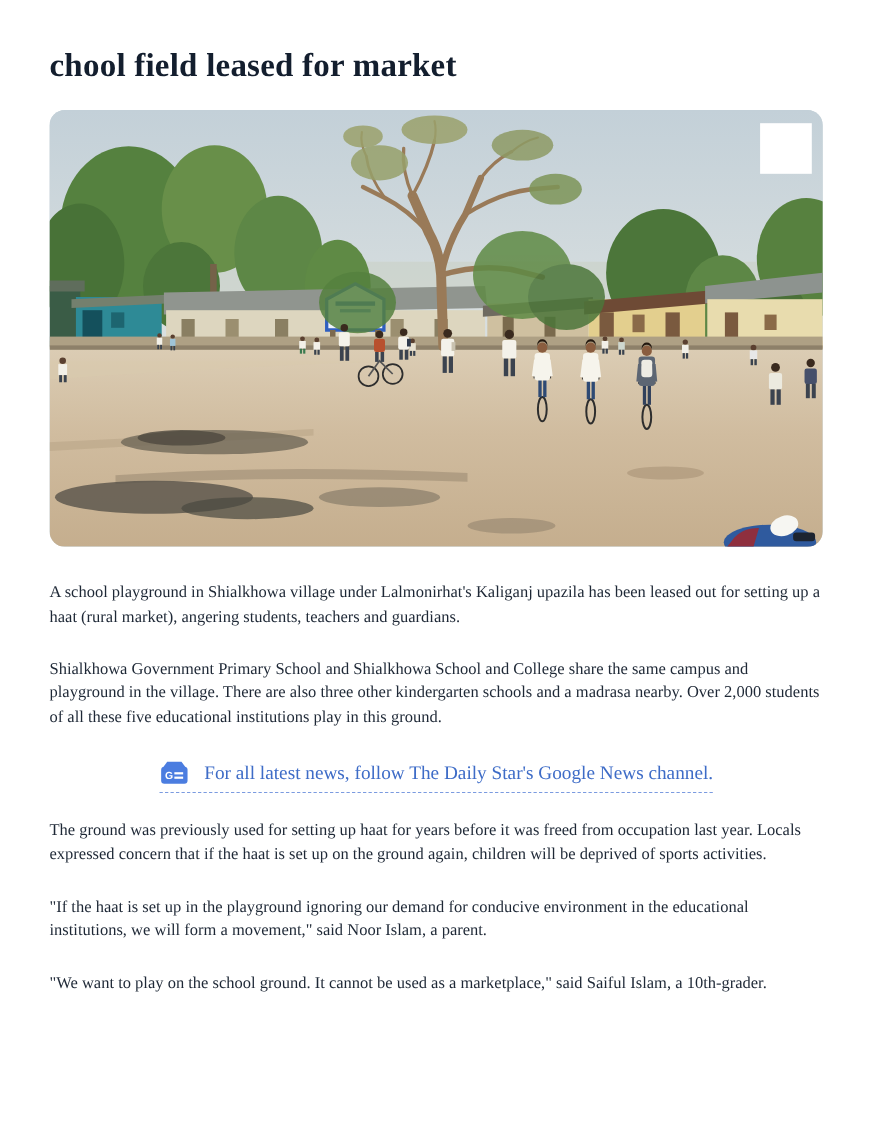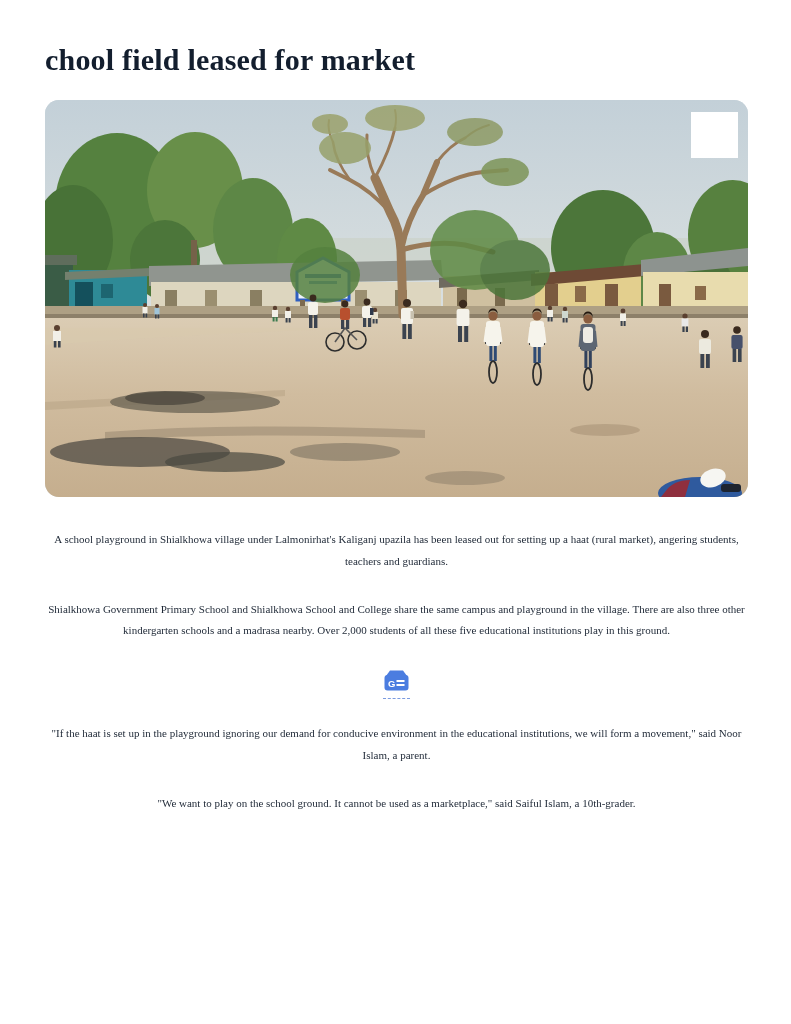--- a/index.html
+++ b/index.html
@@ -26,23 +26,22 @@
     overflow: hidden;
     background: #cdd8dd;
   }
   figure.photo svg { display: block; width: 703px; height: 397px; }
   .watermark {
     position: absolute; top: 12px; left: 646px;
     width: 47px; height: 46px; background: #ffffff;
   }
   .body-text { margin-top: 32px; }
   p.para {
-    font-size: 11px; line-height: 21.8px;
+    font-size: 15px; line-height: 21.8px;
     margin: 0 0 26px 0;
-    text-align: center;
   }
   .gnews-row {
     display: flex; justify-content: center;
     margin: 18px 0 24px 0;
   }
   .gnews-link {
     display: inline-flex; align-items: center; gap: 14px;
     text-decoration: none;
     border-bottom: 1px dashed #7b9be0;
     padding-bottom: 5px;
@@ -353,20 +352,22 @@
 
     <div class="gnews-row">
       <a class="gnews-link">
         <svg class="gnews-icon" viewBox="0 0 27 25">
           <polygon points="3,8 7,2.5 20,2.5 24,8" fill="#4b7de0"></polygon>
           <rect x="1.5" y="7" width="24" height="15.5" rx="3" fill="#4b7de0"></rect>
           <text x="5" y="18.5" font-family="Liberation Sans, sans-serif" font-size="9.5" font-weight="bold" fill="#ffffff">G</text>
           <rect x="13.5" y="12" width="8" height="2" fill="#ffffff"></rect>
           <rect x="13.5" y="16" width="8" height="2" fill="#ffffff"></rect>
         </svg>
+        <span class="label">For all latest news, follow The Daily Star's Google News channel.</span>
       </a>
     </div>
 
+    <p class="para">The ground was previously used for setting up haat for years before it was freed from occupation last year. Locals expressed concern that if the haat is set up on the ground again, children will be deprived of sports activities.</p>
     <p class="para">"If the haat is set up in the playground ignoring our demand for conducive environment in the educational institutions, we will form a movement," said Noor Islam, a parent.</p>
     <p class="para">"We want to play on the school ground. It cannot be used as a marketplace," said Saiful Islam, a 10th-grader.</p>
   </div>
 
 </div>
 
 </body></html>

